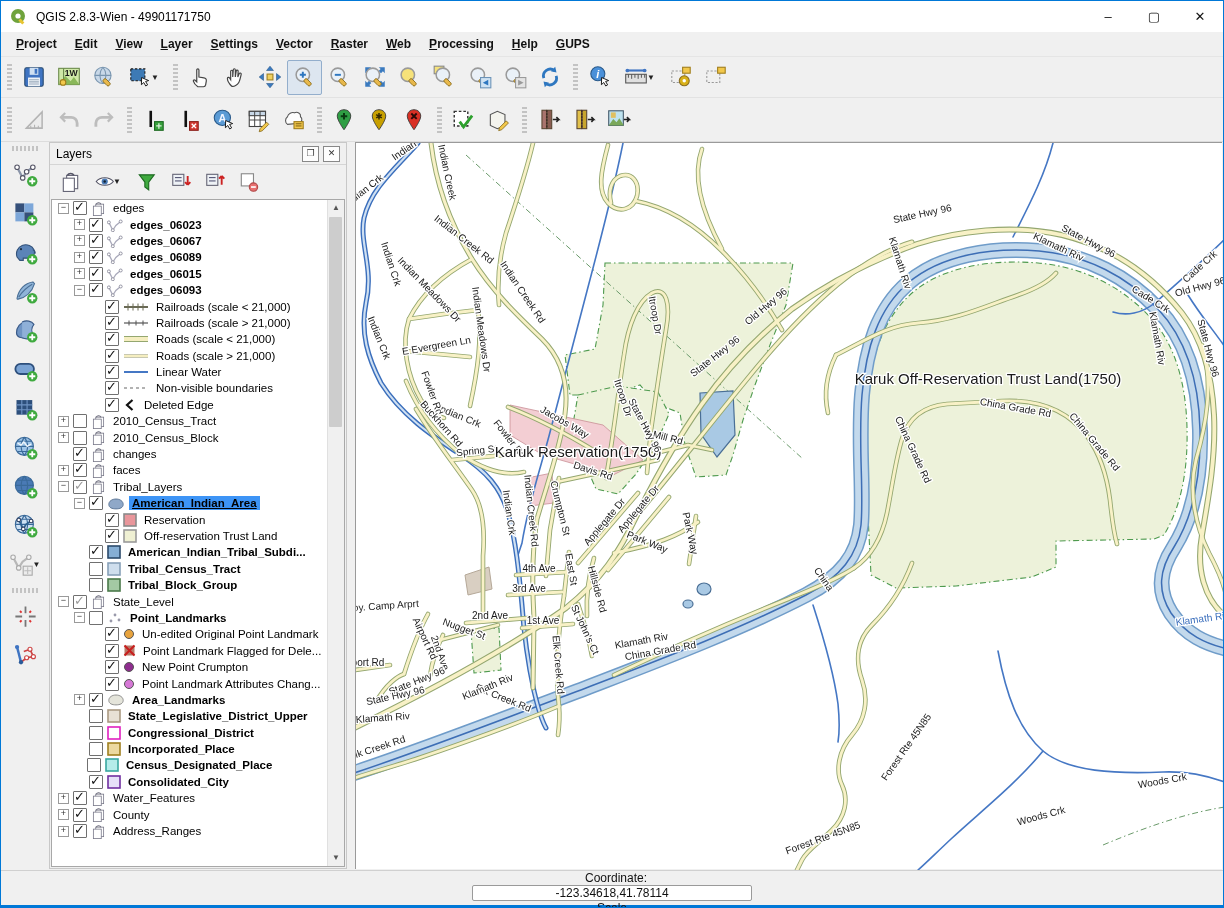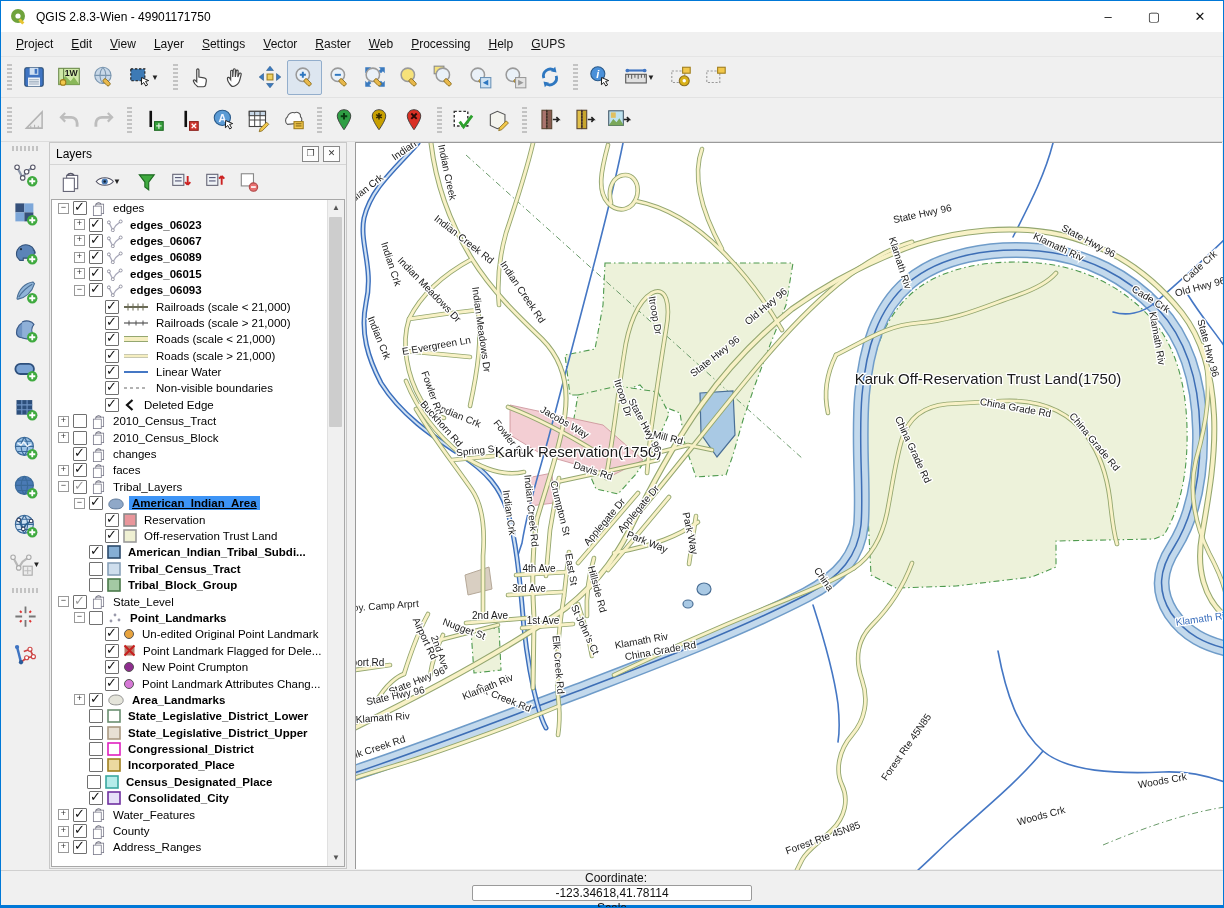--- a/index.html
+++ b/index.html
@@ -5,21 +5,21 @@
   html,body{margin:0;padding:0;background:#444;}
   #win{position:relative;width:1224px;height:908px;background:#f0f0f0;font-family:"Liberation Sans",sans-serif;
        border:1px solid #0078d7;box-sizing:border-box;overflow:hidden;}
   
   #titlebar{height:31px;background:#fff;display:flex;align-items:center;}
   #app-icon{width:18px;height:18px;margin:0 8px 0 9px;}
   #title-text{font-size:12px;color:#000;}
   #win-btns{margin-left:auto;display:flex;height:31px;}
   .winbtn{width:46px;height:31px;display:flex;align-items:center;justify-content:center;font-size:13px;color:#111;}
   
-  #menubar{height:24px;display:flex;align-items:center;background:#f0f0f0;padding-left:6px;border-bottom:1px solid #e5e5e5;}
+  #menubar{height:24px;display:flex;align-items:center;background:#f0f0f0;padding-left:6px;border-bottom:1px solid #e5e5e5;font-weight:bold;}
   .menu-item{font-size:12px;padding:3px 9px;color:#111;}
   .menu-item::first-letter{text-decoration:underline;}
   
   .tbrow{display:flex;align-items:center;background:#f0f0f0;}
   #toolbar1{height:40px;border-bottom:1px solid #e2e2e2;}
   #toolbar2{height:43px;border-bottom:1px solid #dcdcdc;}
   .handle{width:5px;height:26px;margin:0 4px 0 6px;
      background:repeating-linear-gradient(180deg,#c3c3c3 0 2px,transparent 2px 4px);}
   .tbtn{width:33px;height:33px;display:flex;align-items:center;justify-content:center;border:1px solid transparent;border-radius:2px;position:relative;}
   .tbtn.active{background:#dde6f0;border-color:#93aecc;}
@@ -931,30 +931,20 @@
             <span class="expander">+</span>
             <span class="chk">
               <span>✓</span>
             </span>
             <span class="licon">
               <svg width="18" height="13" viewBox="0 0 20 14">
                 <path d="M2 8c0-3.5 3.5-6 8-6s8 2.5 8 6-3.5 5-8 5-8-1.5-8-5z" fill="#e4e4da" stroke="#888"></path>
               </svg>
             </span>
             <span class="lbl b">Area_Landmarks</span>
-          </div>
-          <div class="row" style="padding-left: 22px;">
-            <span class="expander" style="visibility: hidden;"></span>
-            <span class="chk"></span>
-            <span class="licon">
-              <svg width="14" height="14" viewBox="0 0 14 14">
-                <rect x="1" y="1" width="12" height="12" fill="#ffffff" stroke="#6b8f71" stroke-width="1.6"></rect>
-              </svg>
-            </span>
-            <span class="lbl b">State_Legislative_District_Lower</span>
           </div>
           <div class="row" style="padding-left: 22px;">
             <span class="expander" style="visibility: hidden;"></span>
             <span class="chk"></span>
             <span class="licon">
               <svg width="14" height="14" viewBox="0 0 14 14">
                 <rect x="1" y="1" width="12" height="12" fill="#e8e0d4" stroke="#ab9a82" stroke-width="1.6"></rect>
               </svg>
             </span>
             <span class="lbl b">State_Legislative_District_Upper</span>

